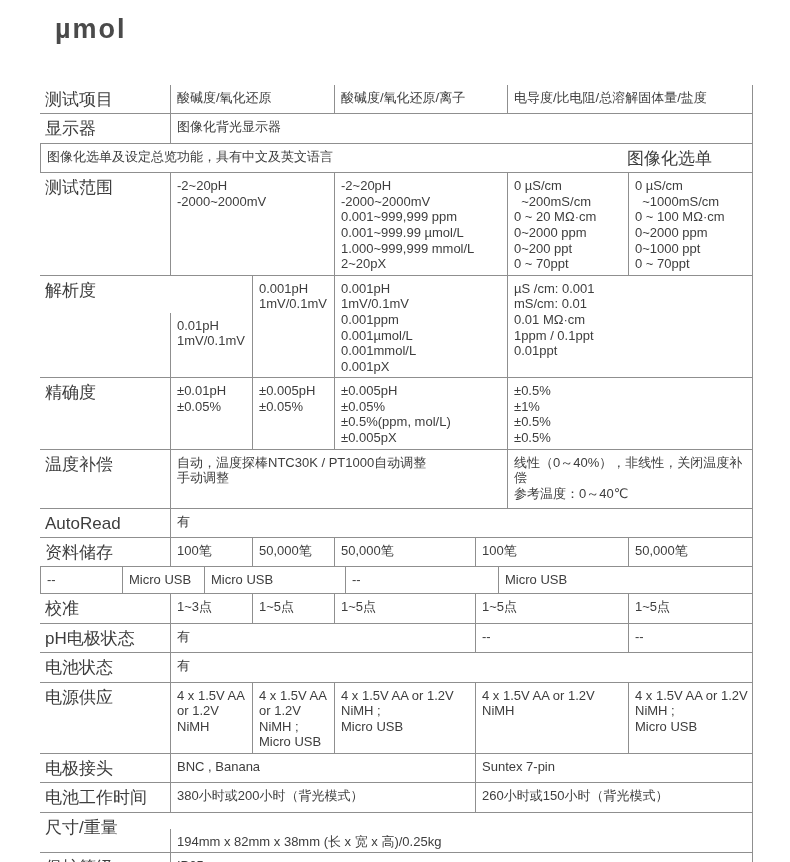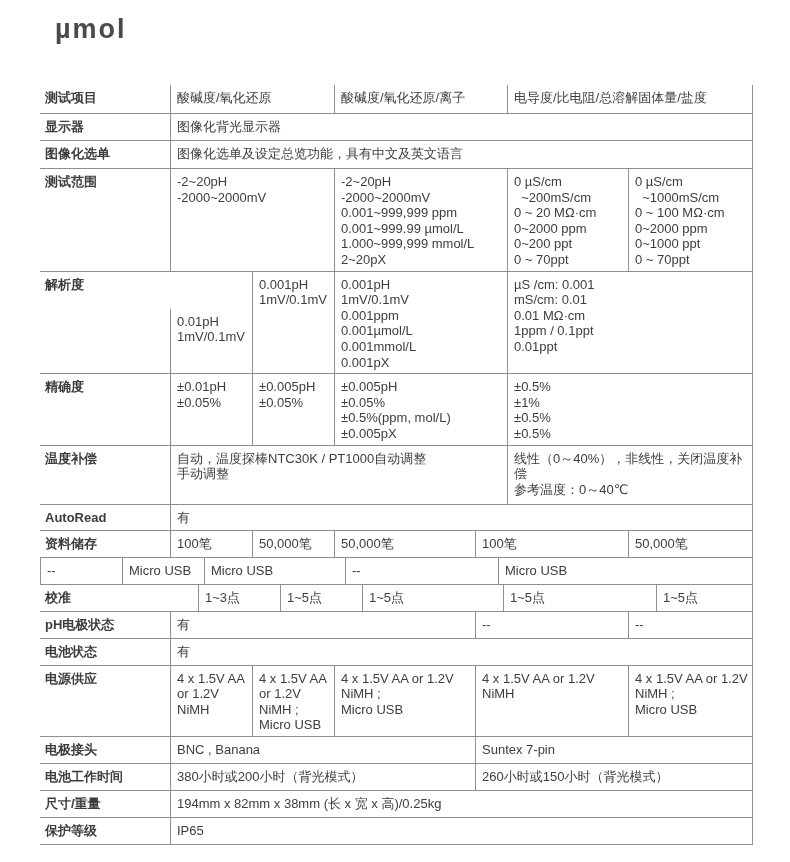--- a/index.html
+++ b/index.html
@@ -40,23 +40,22 @@
     box-sizing: border-box;
     flex: 0 0 auto;
     padding: 5px 4px 3px 6px;
     font-size: 13px;
     line-height: 1.2;
     white-space: pre-wrap;
     overflow: hidden;
   }
   .cell.label {
     width: 130px;
-    font-size: 13px;
+    font-size: 17px;
     padding-left: 5px;
-    font-weight: bold;
   }
   .cell.val {
     border-left: 1px solid var(--border);
   }
   .row.hdr .cell {
     font-weight: bold;
     font-size: 15px;
     color: var(--header-text);
     padding-top: 4px;
   }
@@ -71,22 +70,22 @@
       <div class="cell label">测试项目</div>
       <div class="cell val" style="width: 164px;">酸碱度/氧化还原</div>
       <div class="cell val" style="width: 173px;">酸碱度/氧化还原/离子</div>
       <div class="cell val" style="width: 245px;">电导度/比电阻/总溶解固体量/盐度</div>
     </div>
     <div class="row" style="min-height: 26px;">
       <div class="cell label">显示器</div>
       <div class="cell val" style="width: 582px;">图像化背光显示器</div>
     </div>
     <div class="row" style="min-height: 27px;">
+      <div class="cell val" style="width: 582px;">图像化选单及设定总览功能，具有中文及英文语言</div>
       <div class="cell label">图像化选单</div>
-      <div class="cell val" style="width: 582px;">图像化选单及设定总览功能，具有中文及英文语言</div>
     </div>
     <div class="row" style="min-height: 101px;">
       <div class="cell label">测试范围</div>
       <div class="cell val" style="width: 164px;">-2~20pH
 -2000~2000mV</div>
       <div class="cell val" style="width: 173px;">-2~20pH
 -2000~2000mV
 0.001~999,999 ppm
 0.001~999.99 µmol/L
 1.000~999,999 mmol/L
@@ -158,21 +157,21 @@
     </div>
     <div class="row" style="min-height: 26px;">
       <div class="cell val" style="width: 82px;">--</div>
       <div class="cell val" style="width: 82px;">Micro USB</div>
       <div class="cell val" style="width: 141px;">Micro USB</div>
       <div class="cell val" style="width: 153px;">--</div>
       <div class="cell val" style="width: 124px;">Micro USB</div>
     </div>
     <div class="row" style="min-height: 26px;">
       <div class="cell label">校准</div>
-      <div class="cell val" style="width: 82px; margin-left: 28px;">1~3点</div>
+      <div class="cell val" style="width: 82px;">1~3点</div>
       <div class="cell val" style="width: 82px;">1~5点</div>
       <div class="cell val" style="width: 141px;">1~5点</div>
       <div class="cell val" style="width: 153px;">1~5点</div>
       <div class="cell val" style="width: 124px;">1~5点</div>
     </div>
     <div class="row" style="min-height: 26px;">
       <div class="cell label">pH电极状态</div>
       <div class="cell val" style="width: 305px;">有</div>
       <div class="cell val" style="width: 153px;">--</div>
       <div class="cell val" style="width: 124px;">--</div>
@@ -204,19 +203,19 @@
       <div class="cell val" style="width: 305px;">BNC , Banana</div>
       <div class="cell val" style="width: 277px;">Suntex 7-pin</div>
     </div>
     <div class="row" style="min-height: 26px;">
       <div class="cell label">电池工作时间</div>
       <div class="cell val" style="width: 305px;">380小时或200小时（背光模式）</div>
       <div class="cell val" style="width: 277px;">260小时或150小时（背光模式）</div>
     </div>
     <div class="row" style="min-height: 26px;">
       <div class="cell label">尺寸/重量</div>
-      <div class="cell val" style="width: 582px;">194mm x 82mm x 38mm (长 x 宽 x 高)/0.25kg</div>
+      <div class="cell val" style="width: 582px; margin-top: 16px;">194mm x 82mm x 38mm (长 x 宽 x 高)/0.25kg</div>
     </div>
     <div class="row" style="min-height: 26px;">
       <div class="cell label">保护等级</div>
       <div class="cell val" style="width: 582px;">IP65</div>
     </div>
   </div>
 
 </body></html>

